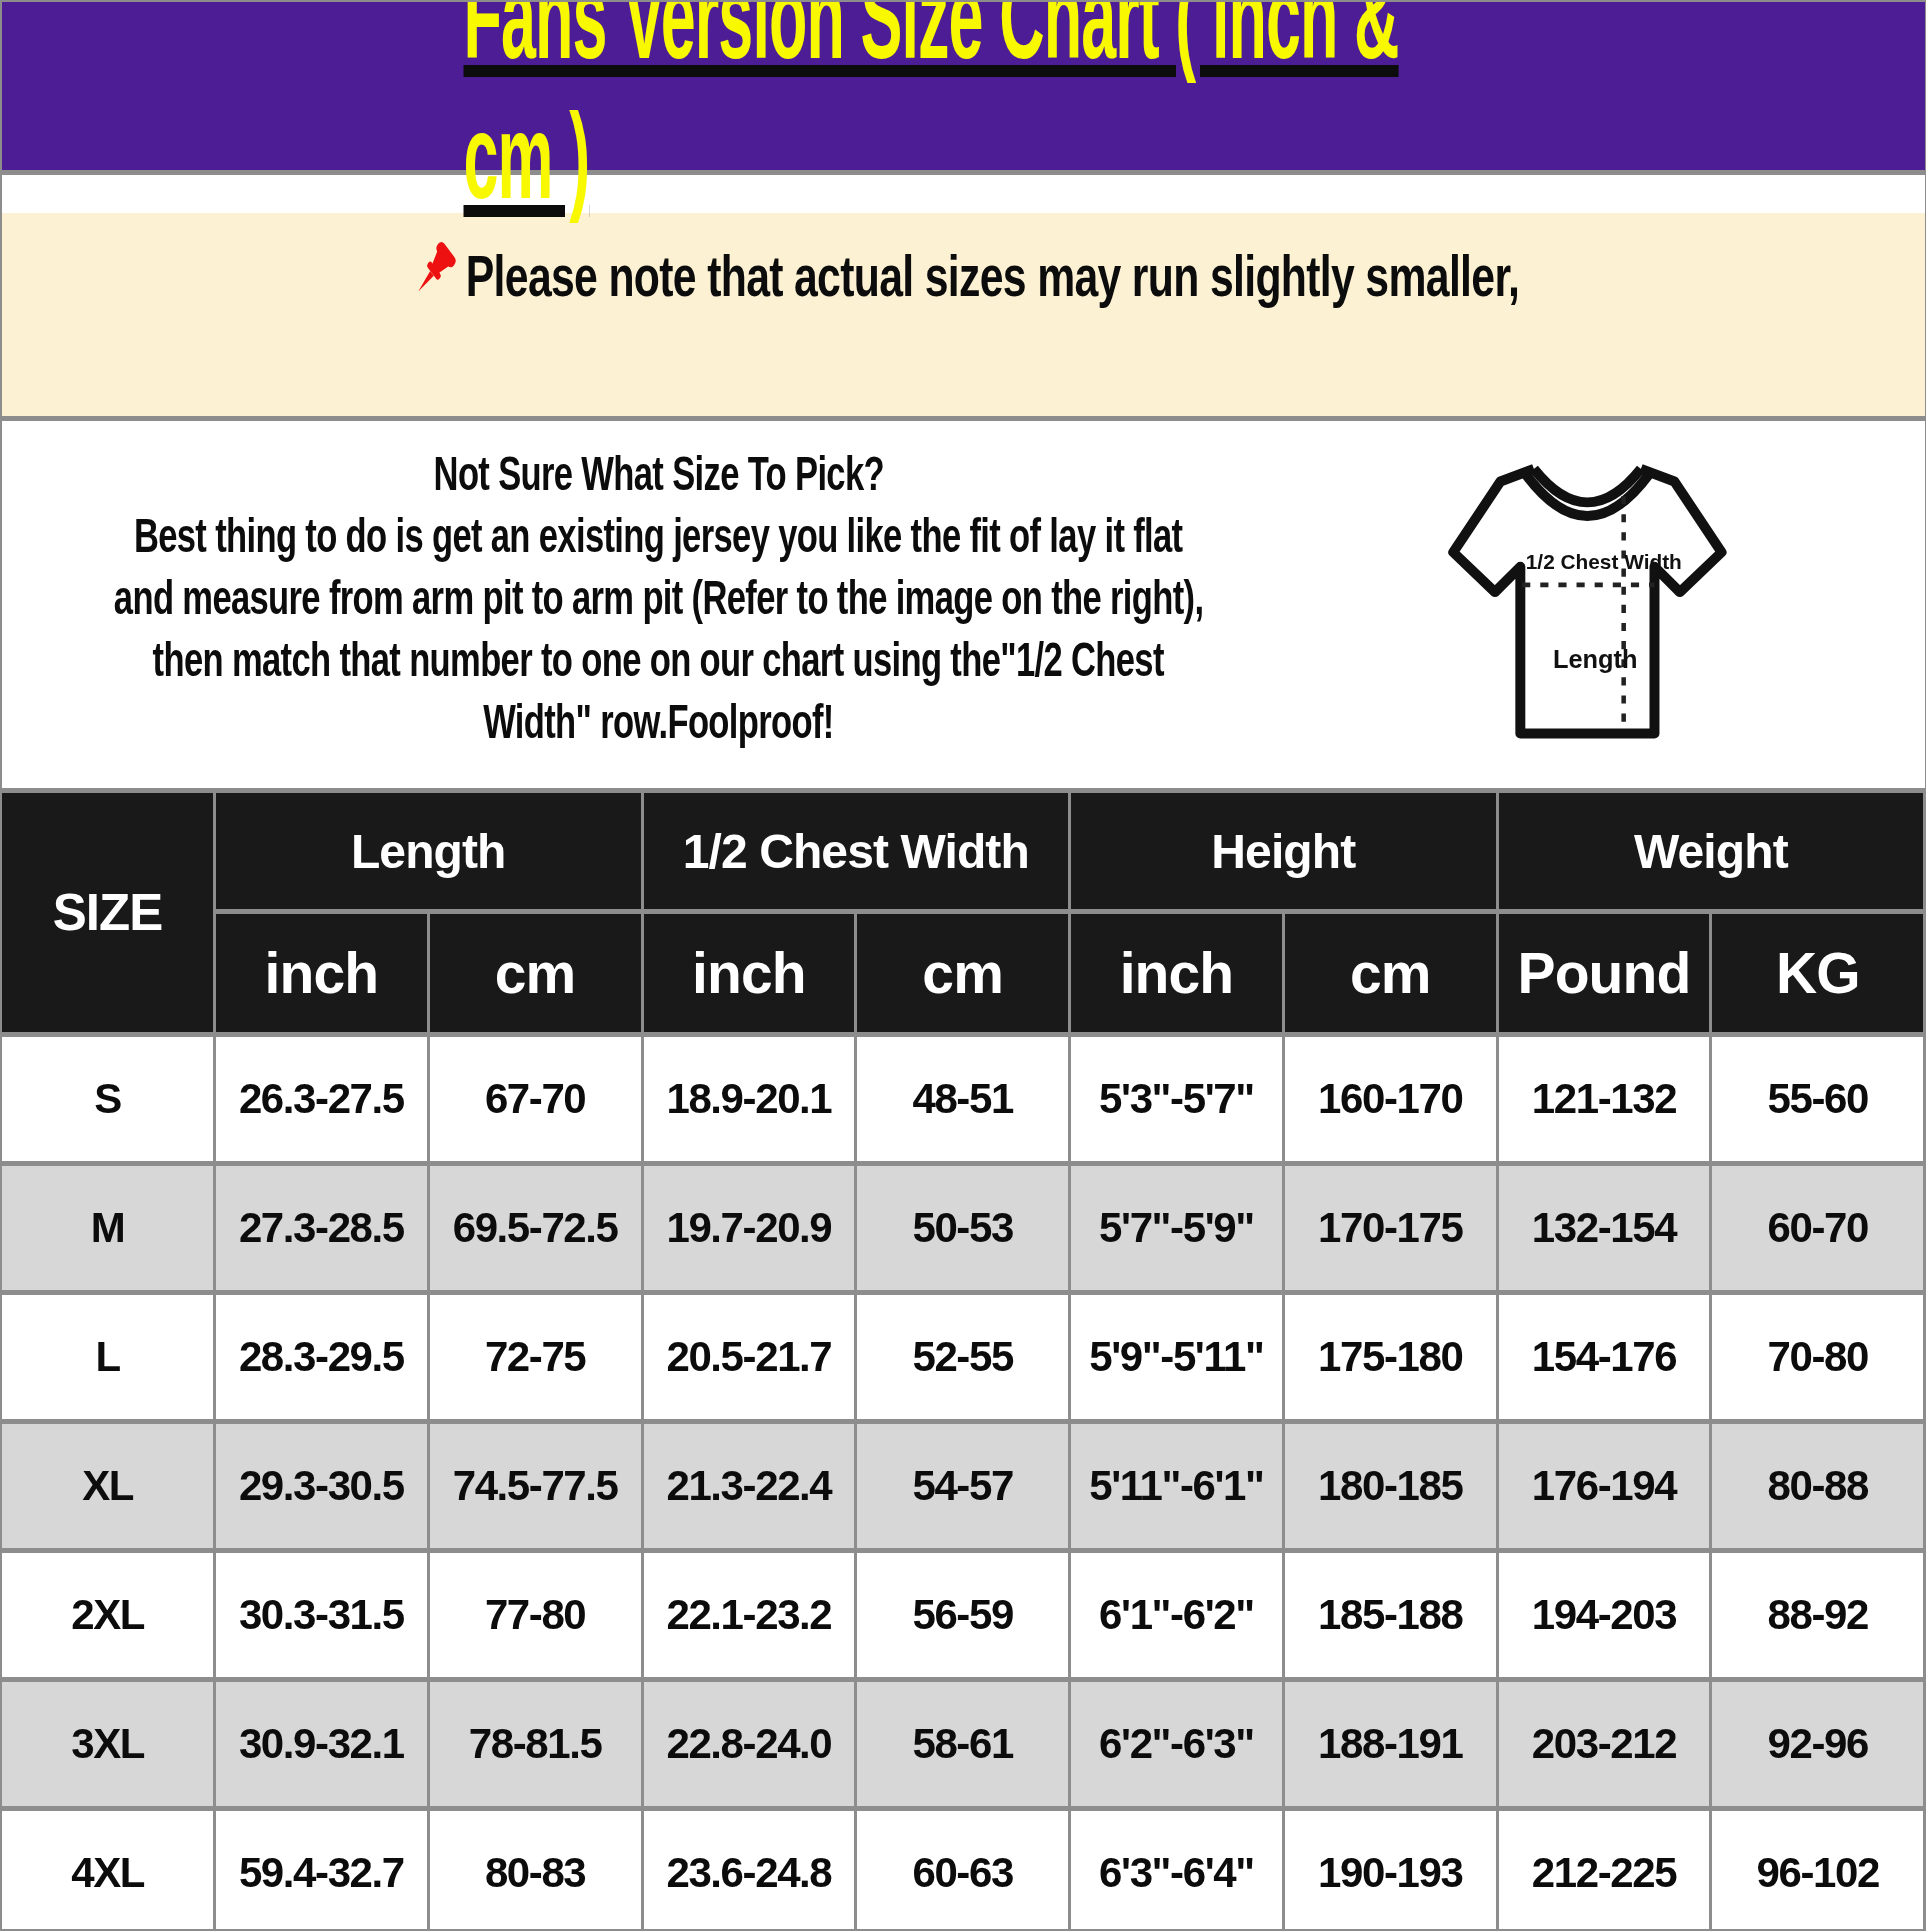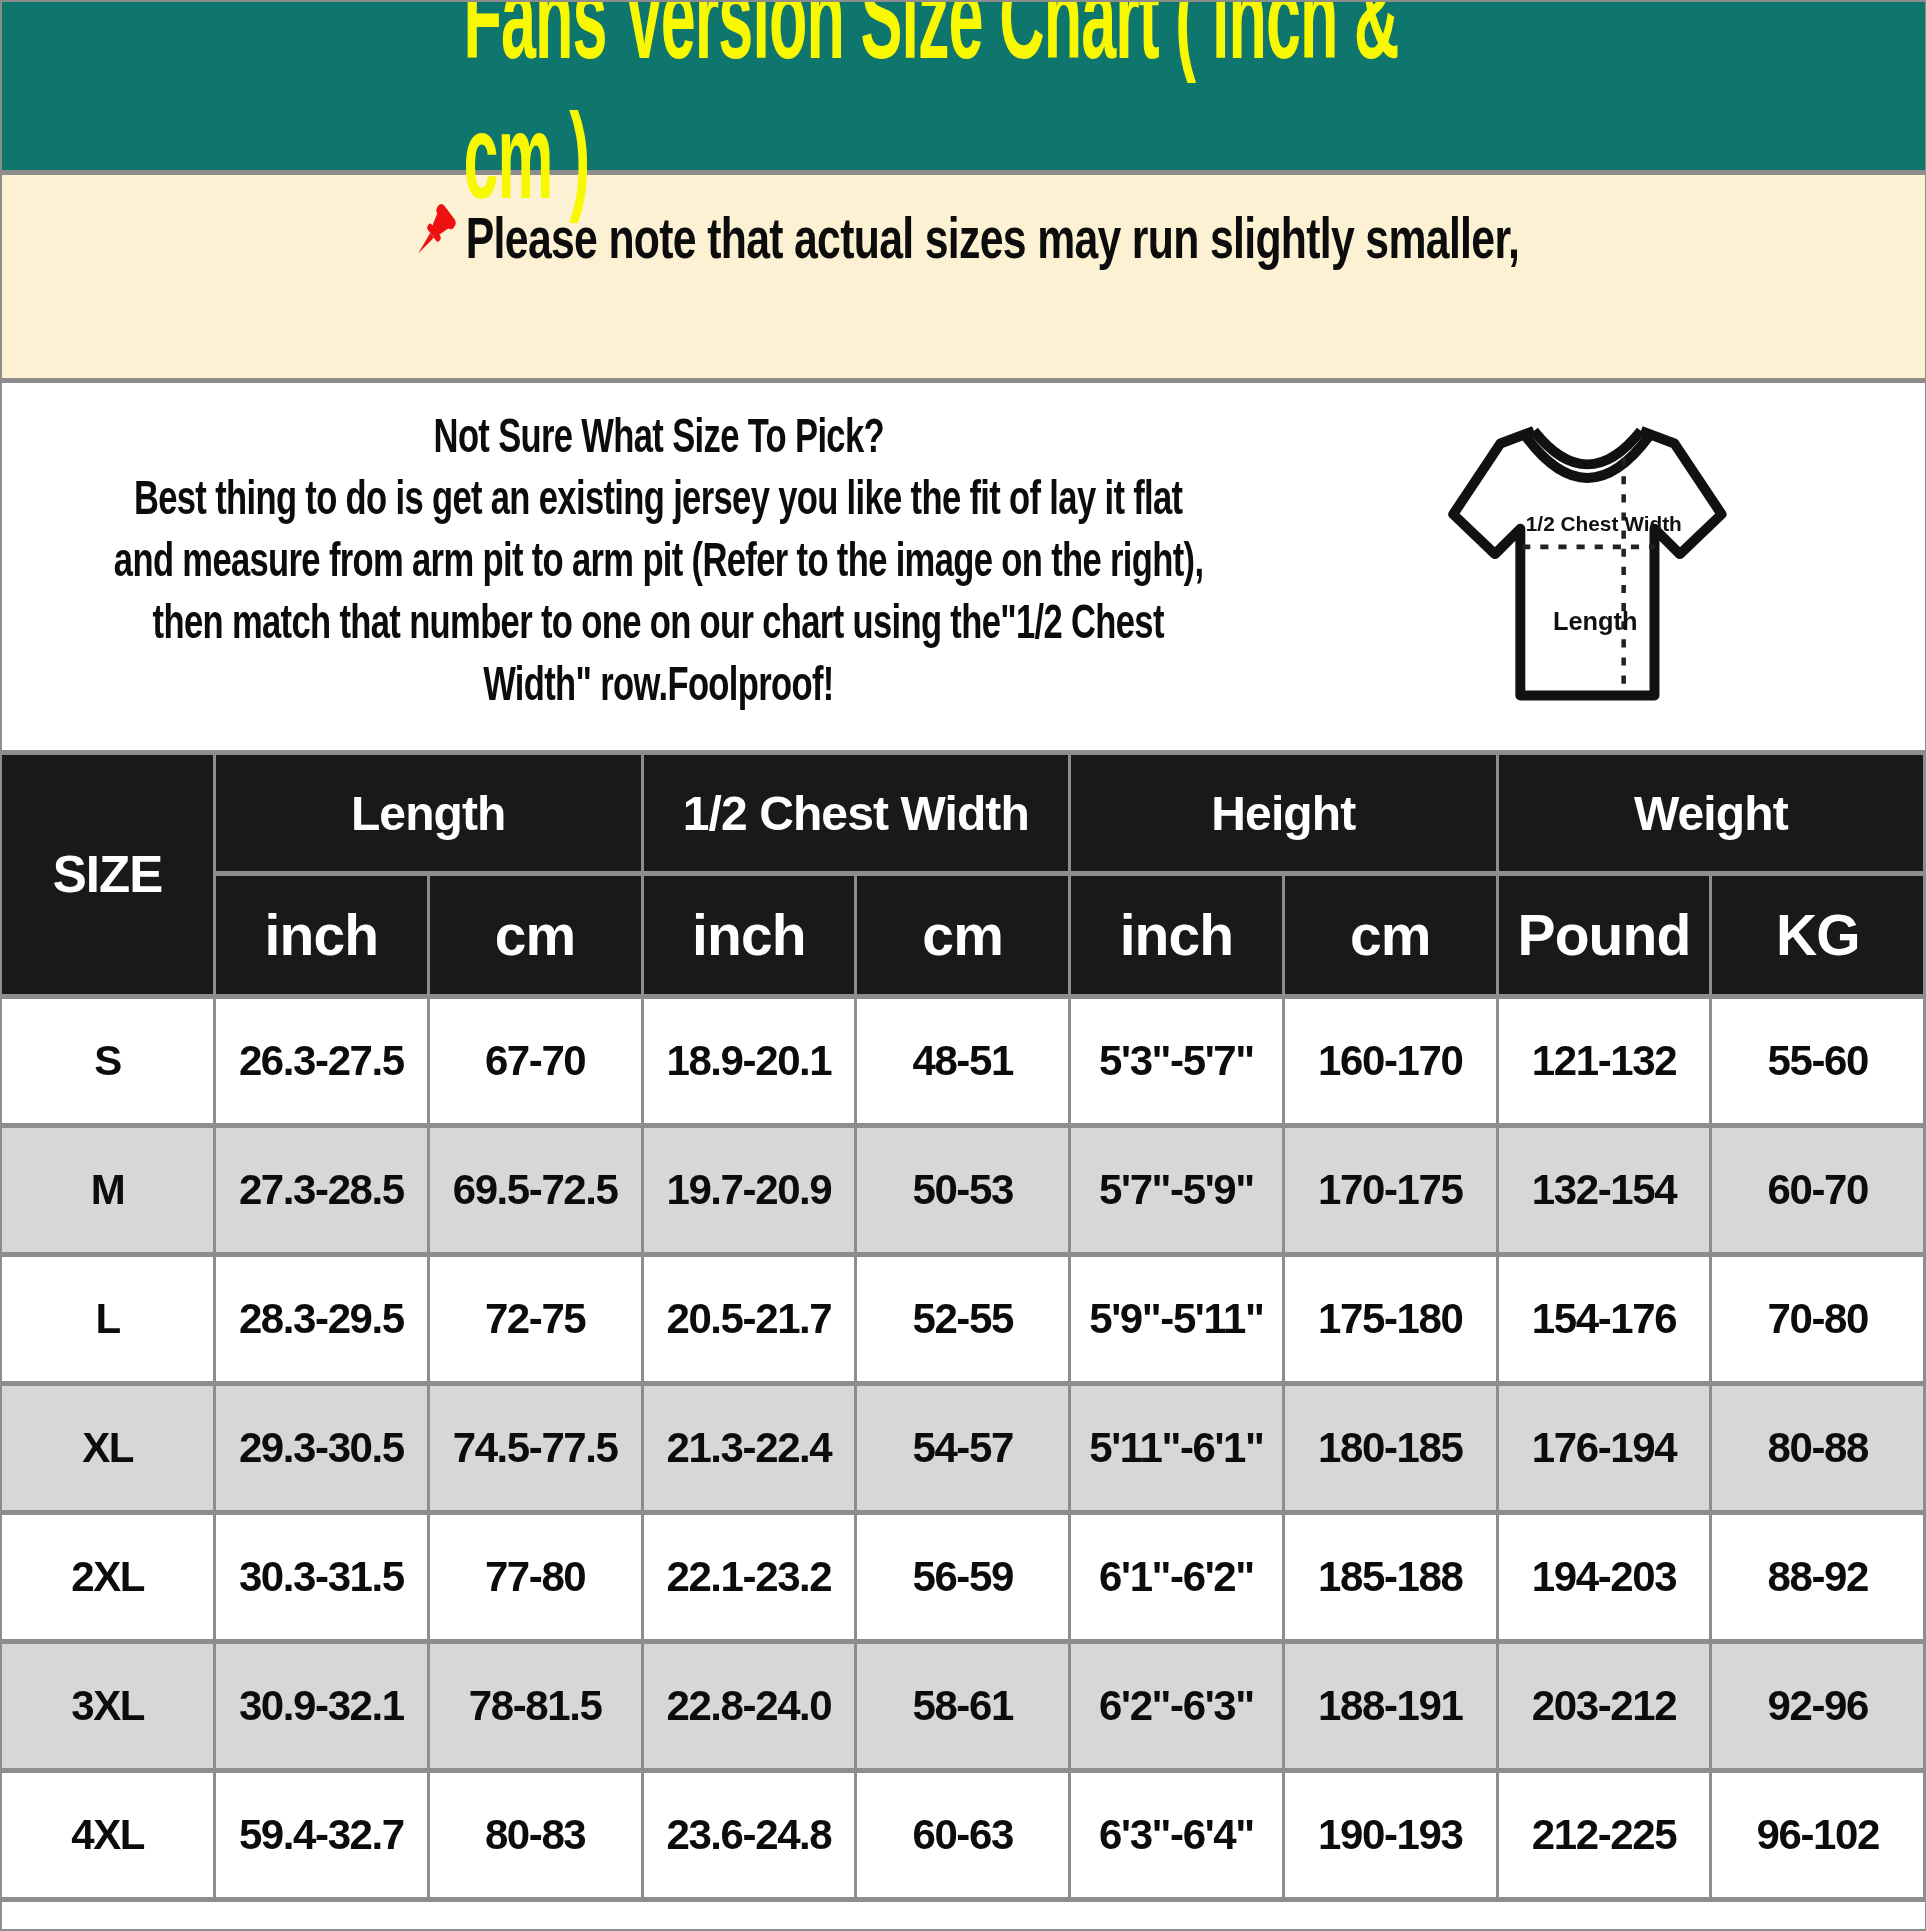--- a/index.html
+++ b/index.html
@@ -20,36 +20,38 @@
   .cline { display:flex; justify-content:center; align-items:center; }
   .cond {
     display:inline-block;
     white-space:nowrap;
     transform:scaleX(0.72);
     transform-origin:center center;
   }
   
   .banner {
     height:173px;
-    background:#0f766e;
+    background:#4c1d95;
     display:flex; align-items:center; justify-content:center;
     border-bottom:5.5px solid #8d8d8d;
+    text-decoration:underline;
   }
   .banner .title-text {
     color:#f8f800;
     font-size:121px;
     letter-spacing:-1.8px;
     transform:scaleX(0.52);
   }
   
   .note {
     height:208px;
     background:#fcf2d3;
     border-bottom:5.5px solid #8d8d8d;
     padding-top:16.5px;
+    margin-top:38px;
   }
   .note .cline { height:88px; }
   .note .note-text { font-size:57px; letter-spacing:-0.9px; transform:scaleX(0.75); }
   .note .hl { color:#ee1111; }
   .pin-icon { width:75px; height:68px; vertical-align:-11px; margin-right:1.8px; }
   .up-arrow { width:40px; height:53px; vertical-align:-5.5px; margin-left:16.5px; }
   
   .guide {
     position:relative;
     height:367px;

